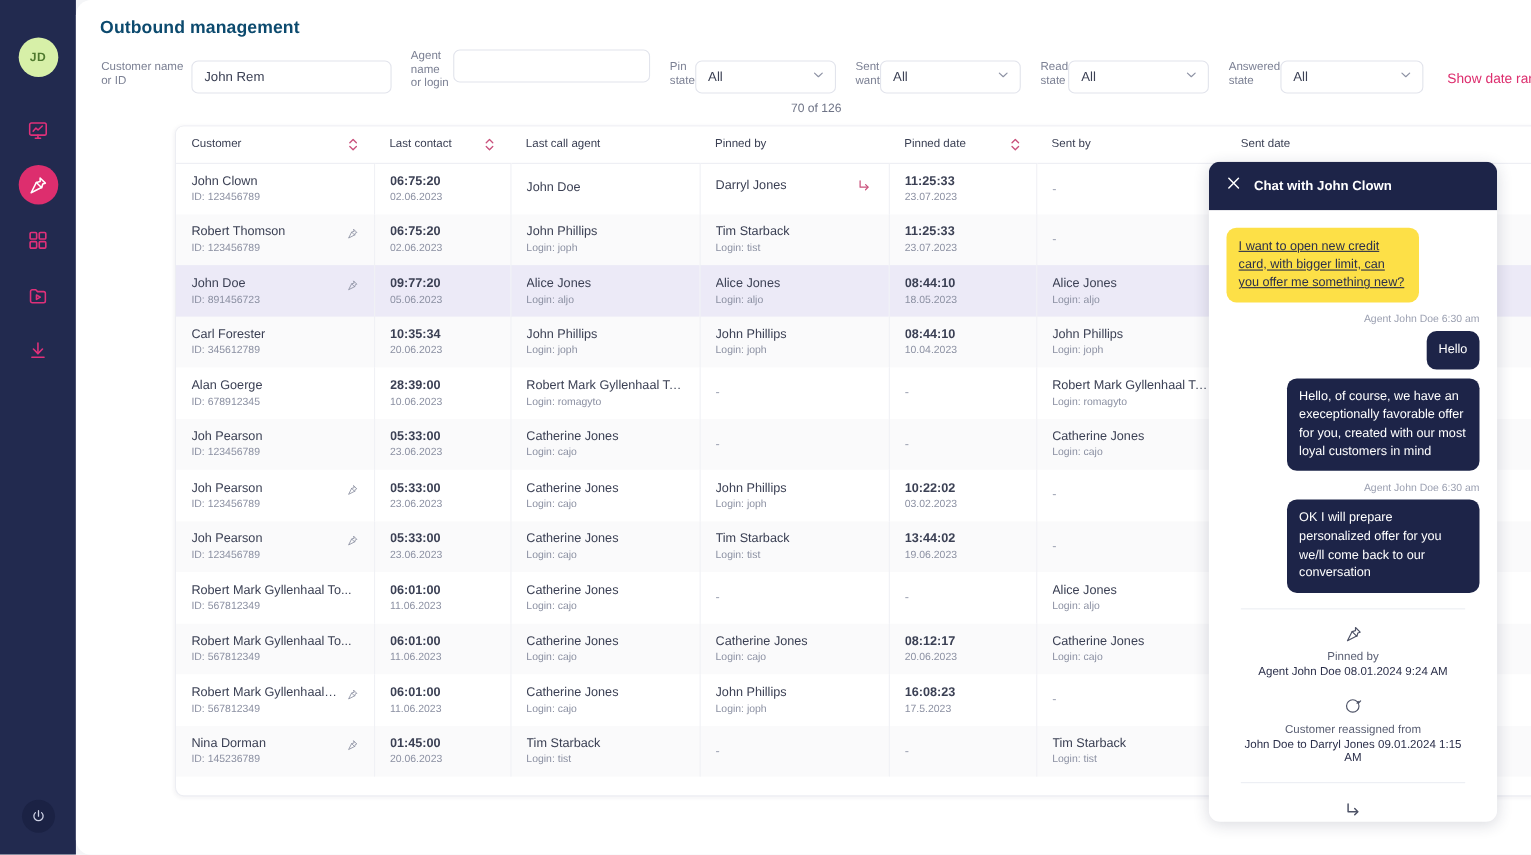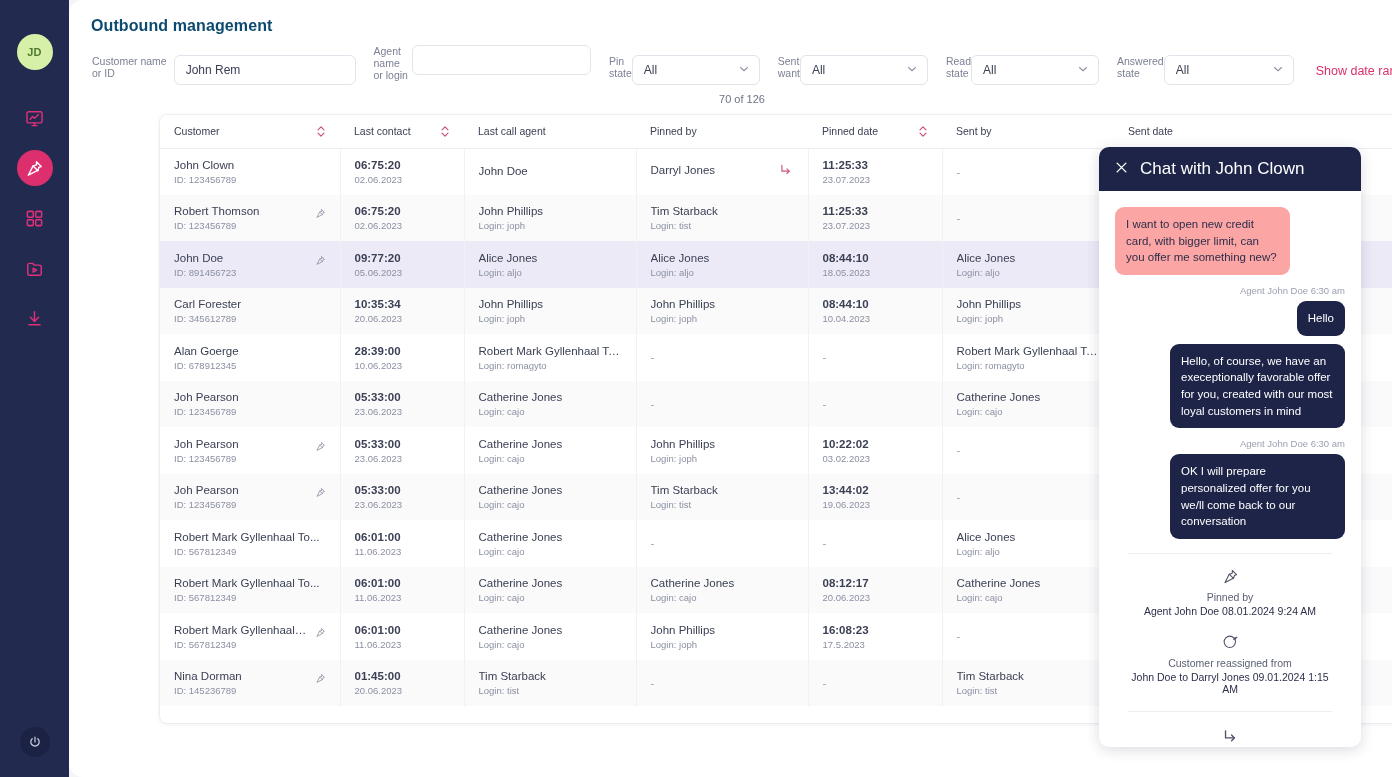--- a/index.html
+++ b/index.html
@@ -151,27 +151,27 @@
     border-radius: 10px;
     box-shadow: 0 3px 14px rgba(30,35,70,.16);
     overflow: hidden;
     display: flex; flex-direction: column;
   }
   .chat-head {
     background: #1d2448; color: #fff;
     height: 44px; display: flex; align-items: center; gap: 11px;
     padding: 0 15px; flex: 0 0 44px;
   }
-  .chat-title { font-size: 17px; font-weight: normal; }
+  .chat-title { font-size: 12px; font-weight: bold; }
   .chat-body { flex: 1; padding: 16px 16px 0 16px; overflow: hidden; }
   .bubble {
     border-radius: 9px; padding: 9px 11px;
     font-size: 11.5px; line-height: 1.45; max-width: 175px;
   }
-  .bubble.in { background: #fca5a5; color: #2b2f4a; }
+  .bubble.in { background: #fde047; color: #2b2f4a; text-decoration: underline; }
   .bubble.out { background: #1d2448; color: #ffffff; margin-left: auto; }
   .meta {
     font-size: 9.5px; color: #9a9fb0; text-align: right; margin: 10px 0 5px 0;
   }
   .row-out { display: flex; }
   .mt8 { margin-top: 8px; }
   .events {
     border-top: 1px solid #eceef3;
     margin: 14px 13px 0 13px; padding-top: 14px;
     text-align: center;

